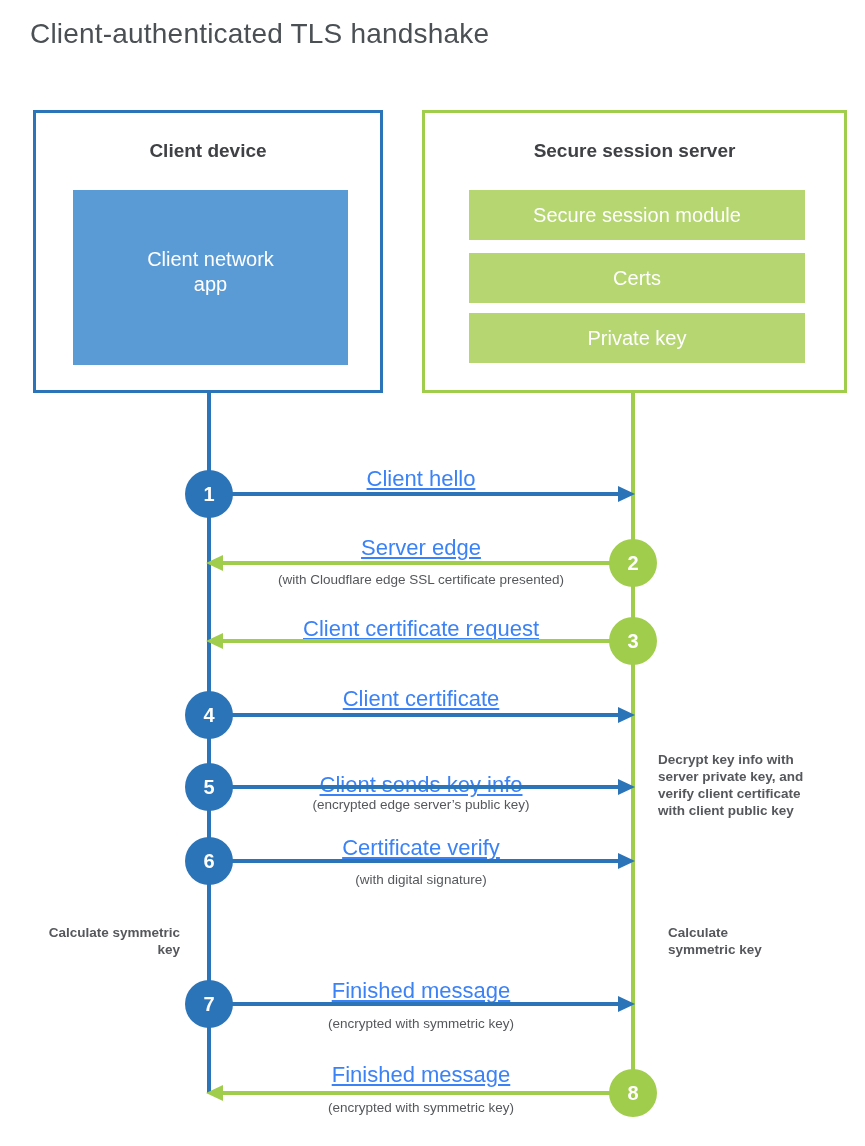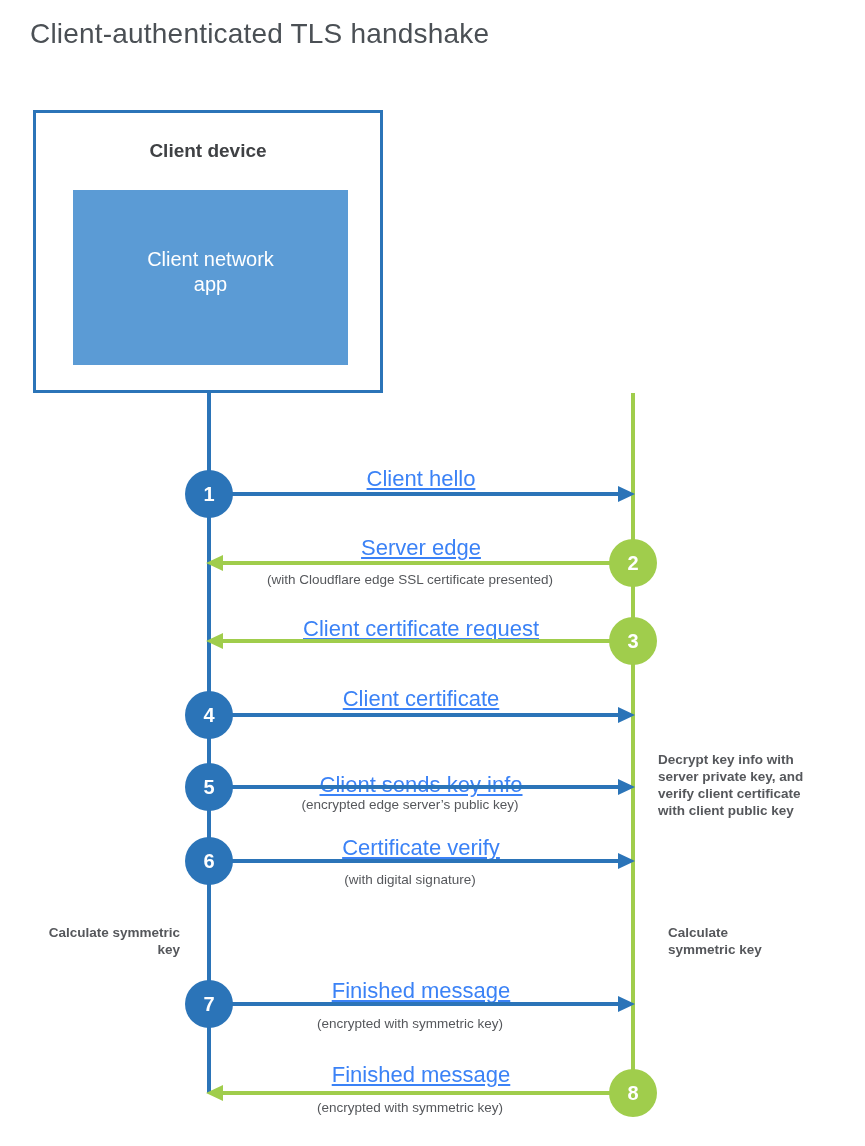--- a/index.html
+++ b/index.html
@@ -56,21 +56,21 @@
   .ah{position:absolute;width:0;height:0;z-index:2;
       border-top:8px solid transparent;border-bottom:8px solid transparent;}
   .ah.right{left:618px;border-left:17px solid #2b74b8;}
   .ah.left{left:206px;border-right:17px solid #a0cd4c;}
   
   .msg-label{
     position:absolute;left:221px;width:400px;text-align:center;
     font-size:22px;color:#3b82f6;z-index:2;text-decoration:underline;
   }
   .msg-sub{
-    position:absolute;left:210px;width:400px;text-align:center;
+    position:absolute;left:221px;width:400px;text-align:center;
     font-size:13.5px;color:#55575b;z-index:2;
   }
   .side-note{
     position:absolute;font-size:13.5px;line-height:17px;color:#55575b;z-index:2;font-weight:bold;
   }
   .note-left-calc{left:40px;top:924px;width:140px;text-align:right;}
   .note-right-calc{left:668px;top:924px;width:110px;text-align:left;}
   .note-decrypt{left:658px;top:751px;width:165px;text-align:left;}
 </style>
 </head>
@@ -80,20 +80,26 @@
 
   <div class="page-title">Client-authenticated TLS handshake</div>
 
   <div class="actor-box client-box">
     <div class="actor-title">Client device</div>
     <div class="client-app">
       <span>Client network app</span>
     </div>
   </div>
 
+  <div class="actor-box server-box">
+    <div class="actor-title">Secure session server</div>
+    <div class="server-bar" style="top:77px;">Secure session module</div>
+    <div class="server-bar" style="top:140px;">Certs</div>
+    <div class="server-bar" style="top:200px;">Private key</div>
+  </div>
 
   <div class="vline blue"></div>
   <div class="vline green"></div>
 
   <div class="msg-label" style="top:466px;">Client hello</div>
   <div class="hline blue" style="top:492px;"></div>
   <div class="ah right" style="top:486px;"></div>
   <div class="circle blue" style="top:470px;">1</div>
 
   <div class="msg-label" style="top:535px;">Server edge</div>

